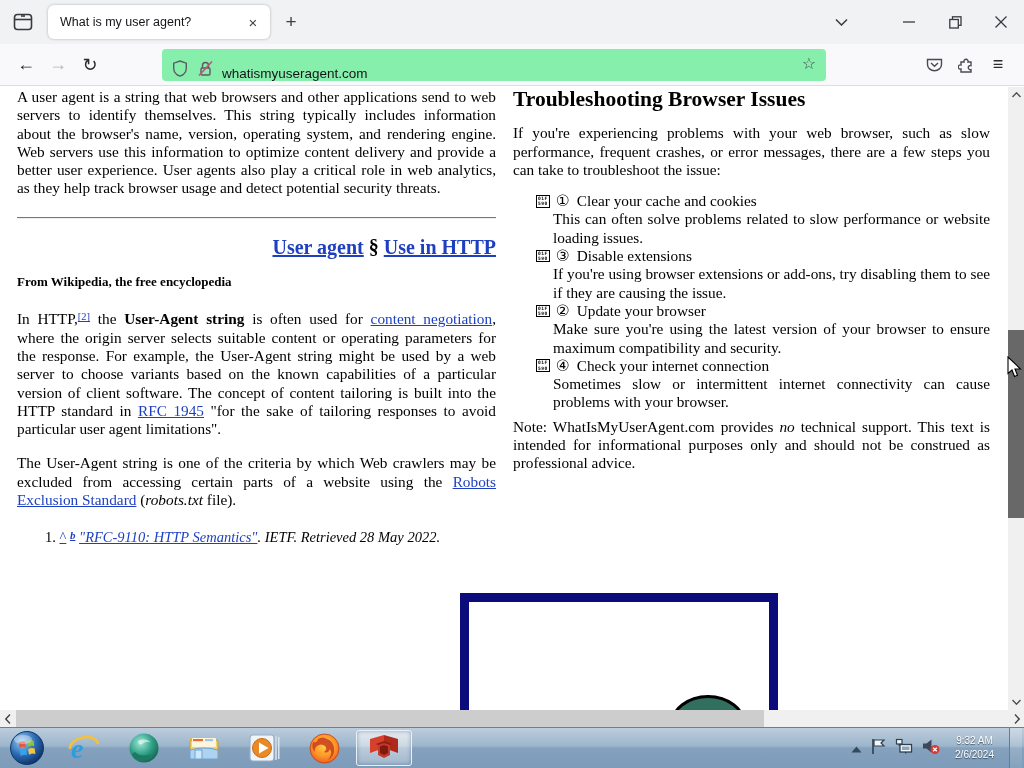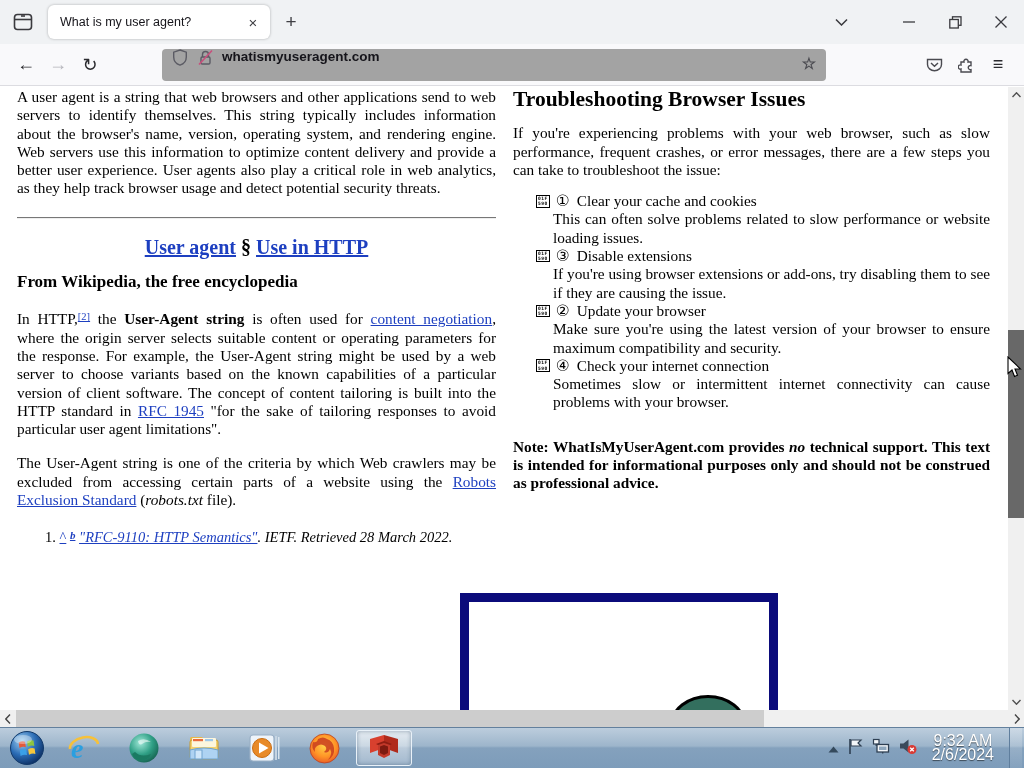--- a/index.html
+++ b/index.html
@@ -22,37 +22,37 @@
   .tabbar-spacer { flex:1; }
   .tablist-btn { width:34px; height:34px; display:flex; align-items:center; justify-content:center; margin-right:28px; }
   .winctl { width:46px; height:44px; display:flex; align-items:center; justify-content:center; color:#3a3a3e; }
   .winctl.close-btn { font-size:17px; }
 
   .navbar { height:42px; background:#f9f9fb; border-bottom:1px solid #dcdce1;
             display:flex; align-items:center; padding:0 10px; }
   .navbtn { width:32px; height:32px; display:flex; align-items:center; justify-content:center;
             font-size:18px; color:#2b2b2f; }
   .navbtn.disabled { color:#b6b6bc; }
-  .urlbar { width:664px; height:32px; margin-left:56px; background:#a3a3a3; border-radius:4px;
-            display:flex; align-items:flex-start; padding:0 10px; position:relative;font-weight:bold; }
+  .urlbar { width:664px; height:32px; margin-left:56px; background:#86efac; border-radius:4px;
+            display:flex; align-items:flex-end; padding:0 10px; position:relative; }
   .urlbar .url-text { font-size:13.5px; color:#15141a; margin-left:8px; }
   .url-star { position:absolute; right:10px; top:5px; font-size:16px; color:#4a4a50; }
   .nav-right { margin-left:auto; display:flex; align-items:center; }
   .nav-right .navbtn { width:32px; }
 
   
   .content { position:absolute; top:87px; left:0; width:1024px; height:623px; background:#fff; overflow:hidden;
              font-family:"Liberation Serif", serif; color:#000; }
   a.lnk { color:#1d3fc0; text-decoration:underline; cursor:pointer; }
   .colL { position:absolute; left:17px; top:0; width:479px; font-size:15.3px; line-height:18.3px; text-align:justify; }
   .colL .p1 { margin-top:1px; }
   .colL hr { border:none; border-top:1px solid #777; border-bottom:1px solid #eee; margin:19px 0 0 0; }
-  .colL h2 { font-size:20px; margin-top:19px; font-weight:bold; text-align:center; }
+  .colL h2 { font-size:20px; margin-top:19px; font-weight:bold; text-align:right; }
   .colL h2 .sep { color:#000; text-decoration:none; }
-  .byline { font-size:17px; font-weight:bold; margin-top:17px; text-align:left; }
+  .byline { font-size:13px; font-weight:bold; margin-top:17px; text-align:left; }
   .colL .p2 { margin-top:19px; }
   .colL .p3 { margin-top:16px; }
   sup.ref { font-size:10.5px; vertical-align:4px; line-height:0; }
   .refs { margin-top:17px; padding-left:28px; font-size:14.5px; text-align:left; }
   .refs i { font-style:italic; }
   .refs .b-link { font-style:italic; font-weight:bold; font-size:11px; vertical-align:3px; }
   .refs .ref-title { font-style:italic; }
 
   .colR { position:absolute; left:513px; top:0; width:477px; font-size:15.3px; line-height:18.3px; }
   .colR h1 { font-size:21.5px; font-weight:bold; margin-top:3px; }
@@ -60,21 +60,21 @@
   .steps { margin-top:13px; }
   .step { padding-left:40px; }
   .step-head { margin-left:-17px; white-space:nowrap; }
   .tofu { display:inline-block; border:1px solid #000; padding:0 1px; margin-right:6px; vertical-align:1px;
           font-family:"DejaVu Sans Mono", monospace; font-size:4.6px; line-height:5.4px; font-weight:bold;
           letter-spacing:.5px; text-align:center; }
   .tofu span { display:block; }
   .cnum { font-family:"DejaVu Sans", sans-serif; font-size:15.5px; margin-right:7px; }
   .step-title { font-weight:normal; }
   .step-desc { text-align:justify; }
-  .note { margin-top:26px; font-weight:bold; text-align:justify; }
+  .note { margin-top:6px; font-weight:normal; text-align:justify; }
   .note .em { font-style:italic; }
 
   .navybox { position:absolute; left:460px; top:506px; width:318px; height:240px;
              border:9px solid #0b0b7b; background:#fff; }
   .dome { position:absolute; left:201px; top:93px; width:76px; height:40px; background:#336f5e;
           border:3px solid #000; border-bottom:none; border-radius:38px 38px 0 0 / 30px 30px 0 0; }
 
   
   .vscroll { position:absolute; right:0; top:87px; width:16px; height:623px; background:#f0f0f0; }
   .vscroll .arr { position:absolute; left:0; width:16px; height:16px; display:flex; align-items:center; justify-content:center; }
@@ -89,21 +89,21 @@
   .taskbar { position:absolute; left:0; top:727px; width:1024px; height:41px;
              background:linear-gradient(#bccddd 0%, #9db5cb 45%, #84a1bd 50%, #7d9cba 100%);
              border-top:1px solid #5c7globalca; border-top:1px solid #63809d;
              display:flex; align-items:center; }
   .tbtn { width:60px; height:40px; display:flex; align-items:center; justify-content:center; }
   .tbtn.start { width:54px; }
   .tbtn.active { width:56px; background:linear-gradient(rgba(255,255,255,.62), rgba(255,255,255,.28));
                  border:1px solid #e9f1f8; border-radius:3px; box-shadow:inset 0 0 4px rgba(40,70,100,.45);
                  margin:0 2px; height:36px; }
   .tray { margin-left:auto; display:flex; align-items:center; gap:9px; padding-right:2px; height:100%; }
-  .clock { text-align:center; color:#fff; font-size:16px; line-height:14px;
+  .clock { text-align:center; color:#fff; font-size:10px; line-height:14px;
            text-shadow:0 1px 1px rgba(0,0,0,.55); padding:0 6px; }
   .showdesk { width:13px; height:41px; border-left:1px solid #5f7e9d;
               background:linear-gradient(rgba(255,255,255,.25), rgba(255,255,255,.05)); }
 
   .cursor { position:absolute; left:1007px; top:356px; z-index:50; }
 </style>
 </head>
 <body>
 
 <div class="chrome">
@@ -184,21 +184,21 @@
 
   <div class="content">
 
     <div class="colL">
       <p class="p1">A user agent is a string that web browsers and other applications send to web servers to identify themselves. This string typically includes information about the browser's name, version, operating system, and rendering engine. Web servers use this information to optimize content delivery and provide a better user experience. User agents also play a critical role in web analytics, as they help track browser usage and detect potential security threats.</p>
       <hr>
       <h2><a class="lnk">User agent</a> <span class="sep">§</span> <a class="lnk">Use in HTTP</a></h2>
       <p class="byline">From Wikipedia, the free encyclopedia</p>
       <p class="p2"><span>In HTTP,</span><sup class="ref"><a class="lnk">[2]</a></sup><span> the </span><b>User-Agent string</b><span> is often used for </span><a class="lnk">content negotiation</a><span>, where the origin server selects suitable content or operating parameters for the response. For example, the User-Agent string might be used by a web server to choose variants based on the known capabilities of a particular version of client software. The concept of content tailoring is built into the HTTP standard in </span><a class="lnk">RFC 1945</a><span> "for the sake of tailoring responses to avoid particular user agent limitations".</span></p>
       <p class="p3"><span>The User-Agent string is one of the criteria by which Web crawlers may be excluded from accessing certain parts of a website using the </span><a class="lnk">Robots Exclusion Standard</a><span> (</span><i>robots.txt</i><span> file).</span></p>
-      <div class="refs"><span>1.</span> <a class="lnk">^</a> <a class="lnk b-link">b</a> <a class="lnk ref-title">"RFC-9110: HTTP Semantics"</a><i>. IETF. Retrieved 28 March 2022.</i></div>
+      <div class="refs"><span>1.</span> <a class="lnk">^</a> <a class="lnk b-link">b</a> <a class="lnk ref-title">"RFC-9110: HTTP Semantics"</a><i>. IETF. Retrieved 28 May 2022.</i></div>
     </div>
 
     <div class="colR">
       <h1>Troubleshooting Browser Issues</h1>
       <p class="intro">If you're experiencing problems with your web browser, such as slow performance, frequent crashes, or error messages, there are a few steps you can take to troubleshoot the issue:</p>
       <div class="steps">
         <div class="step">
           <div class="step-head"><span class="tofu"><span>01F</span><span>590</span></span><span class="cnum">①</span><span class="step-title">Clear your cache and cookies</span></div>
           <div class="step-desc">This can often solve problems related to slow performance or website loading issues.</div>
         </div>

